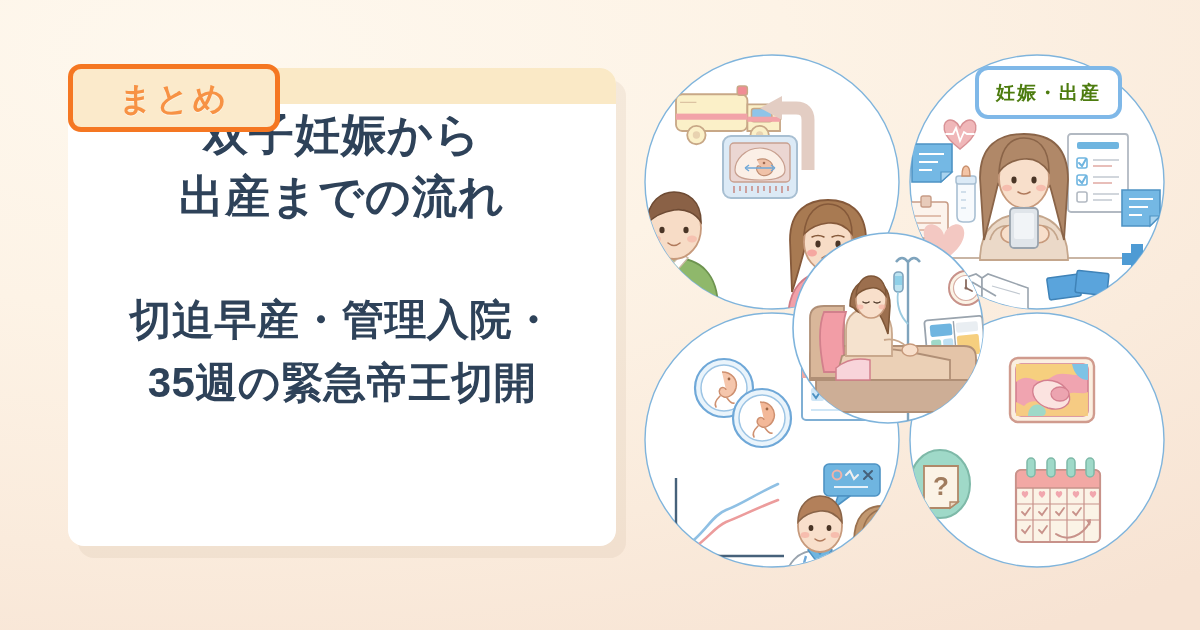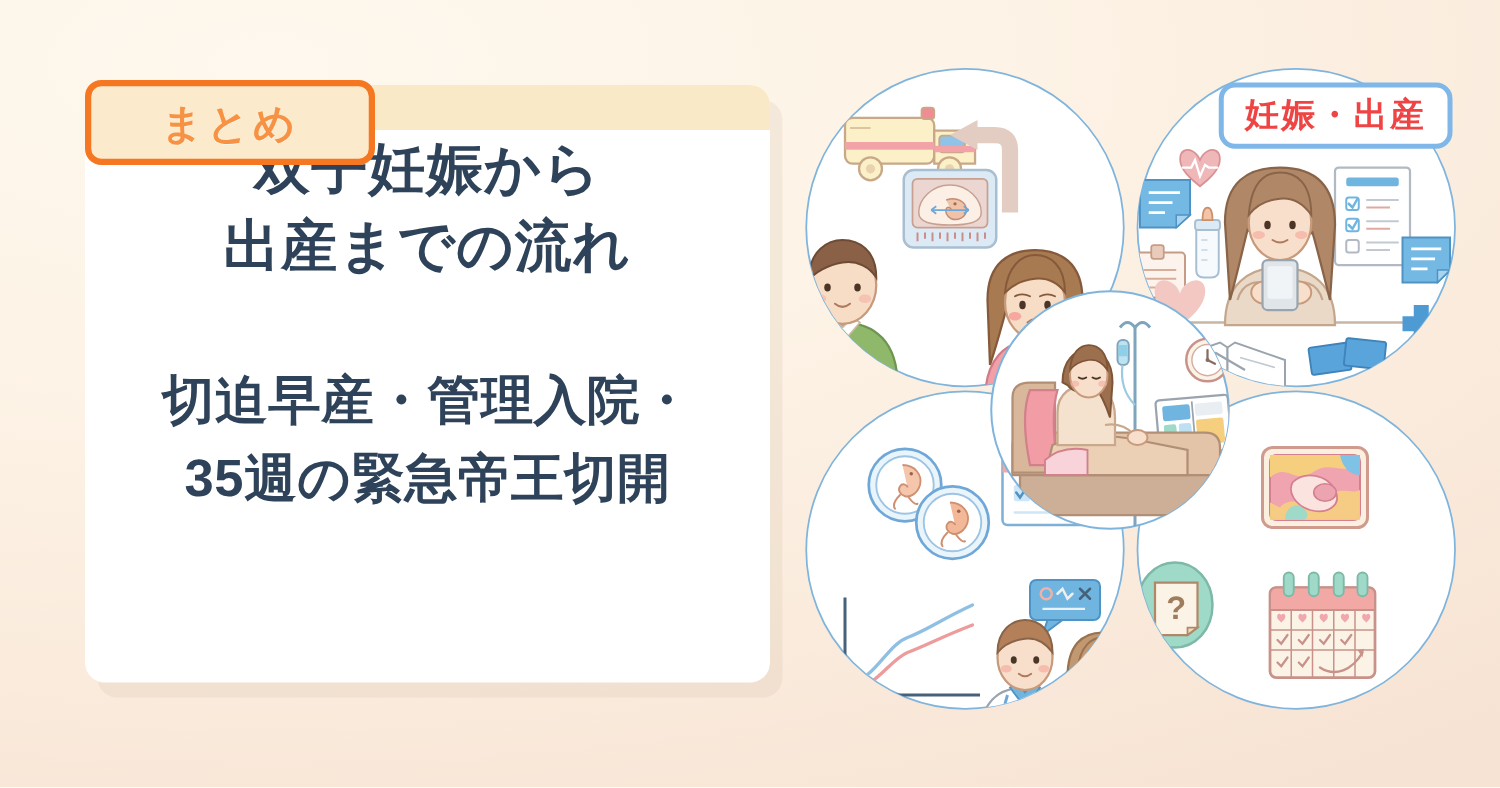--- a/index.html
+++ b/index.html
@@ -40,21 +40,21 @@
     width: 548px;
     height: 36px;
     background: #FAE9C6;
     border-radius: 16px 16px 0 0;
   }
 
   #summary-badge {
     position: absolute;
     left: 68px;
     top: 64px;
-    width: 232px;
+    width: 212px;
     height: 68px;
     box-sizing: border-box;
     border: 5px solid #F57722;
     border-radius: 13px;
     background: #FBEACB;
     display: flex;
     align-items: center;
     justify-content: center;
   }
   #summary-badge .txt {
@@ -118,23 +118,23 @@
     padding: 0 17px;
     border: 4px solid #7FB8E8;
     border-radius: 13px;
     background: #FFFFFF;
     display: flex;
     align-items: center;
     justify-content: center;
     z-index: 40;
   }
   #category-badge .txt {
-    font-size: 27px;
+    font-size: 19px;
     font-weight: 700;
-    color: #ef4444;
+    color: #4d7c0f;
     letter-spacing: 2px;
     line-height: 1;
     white-space: nowrap;
   }
 </style>
 </head>
 <body>
 
 <div id="stage">
 

